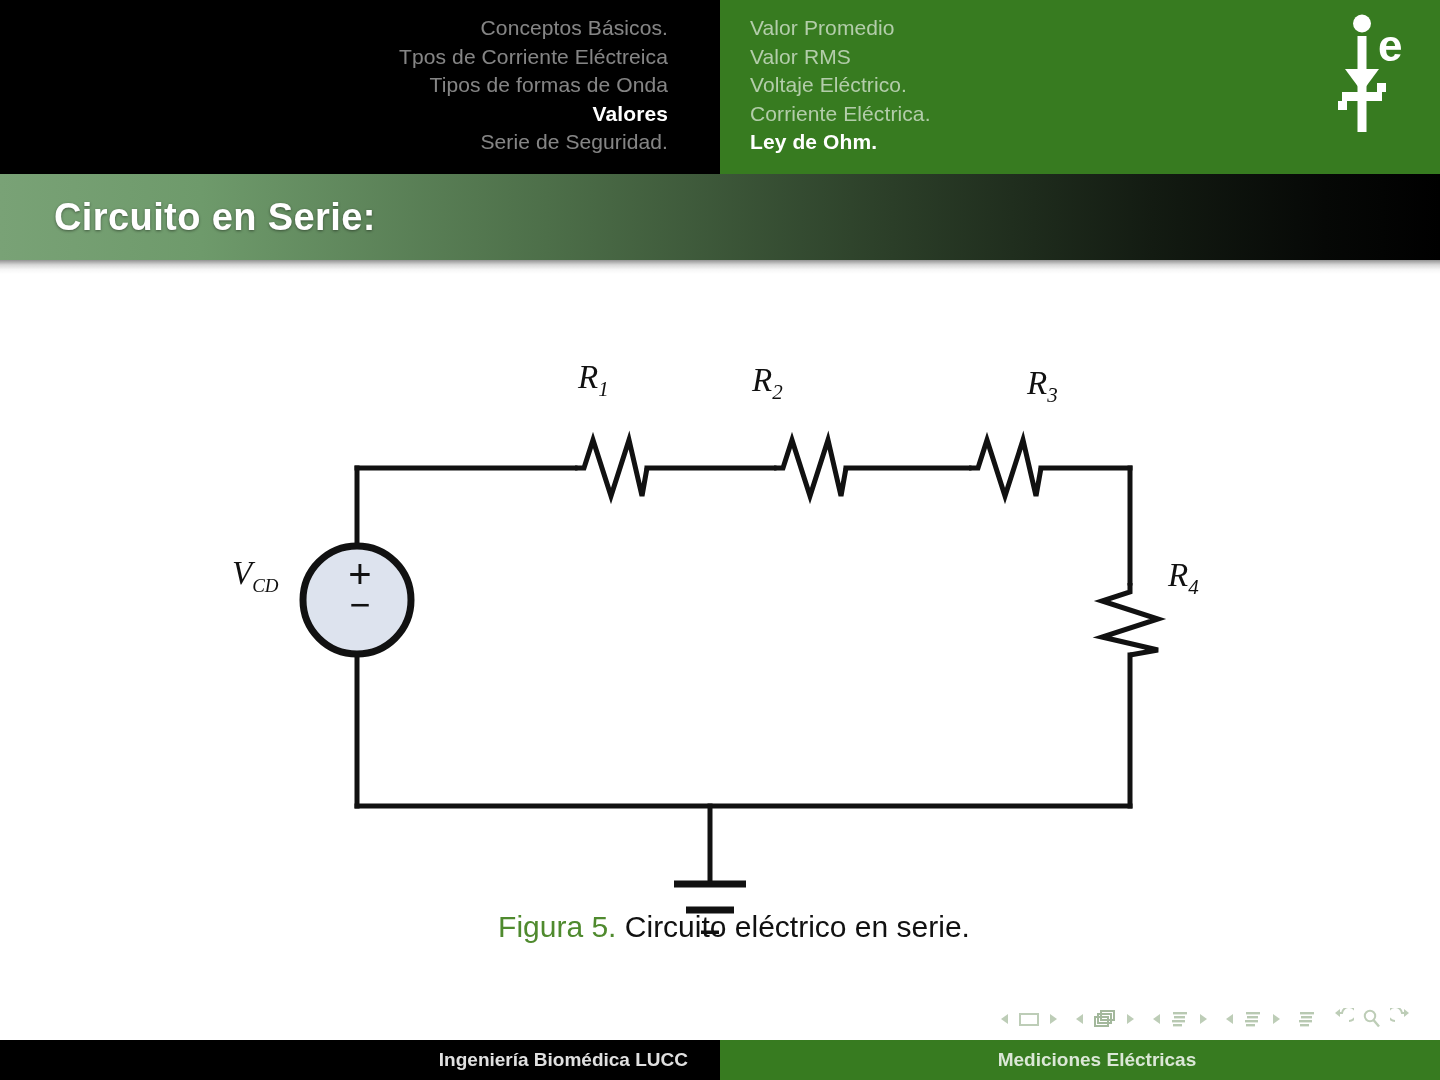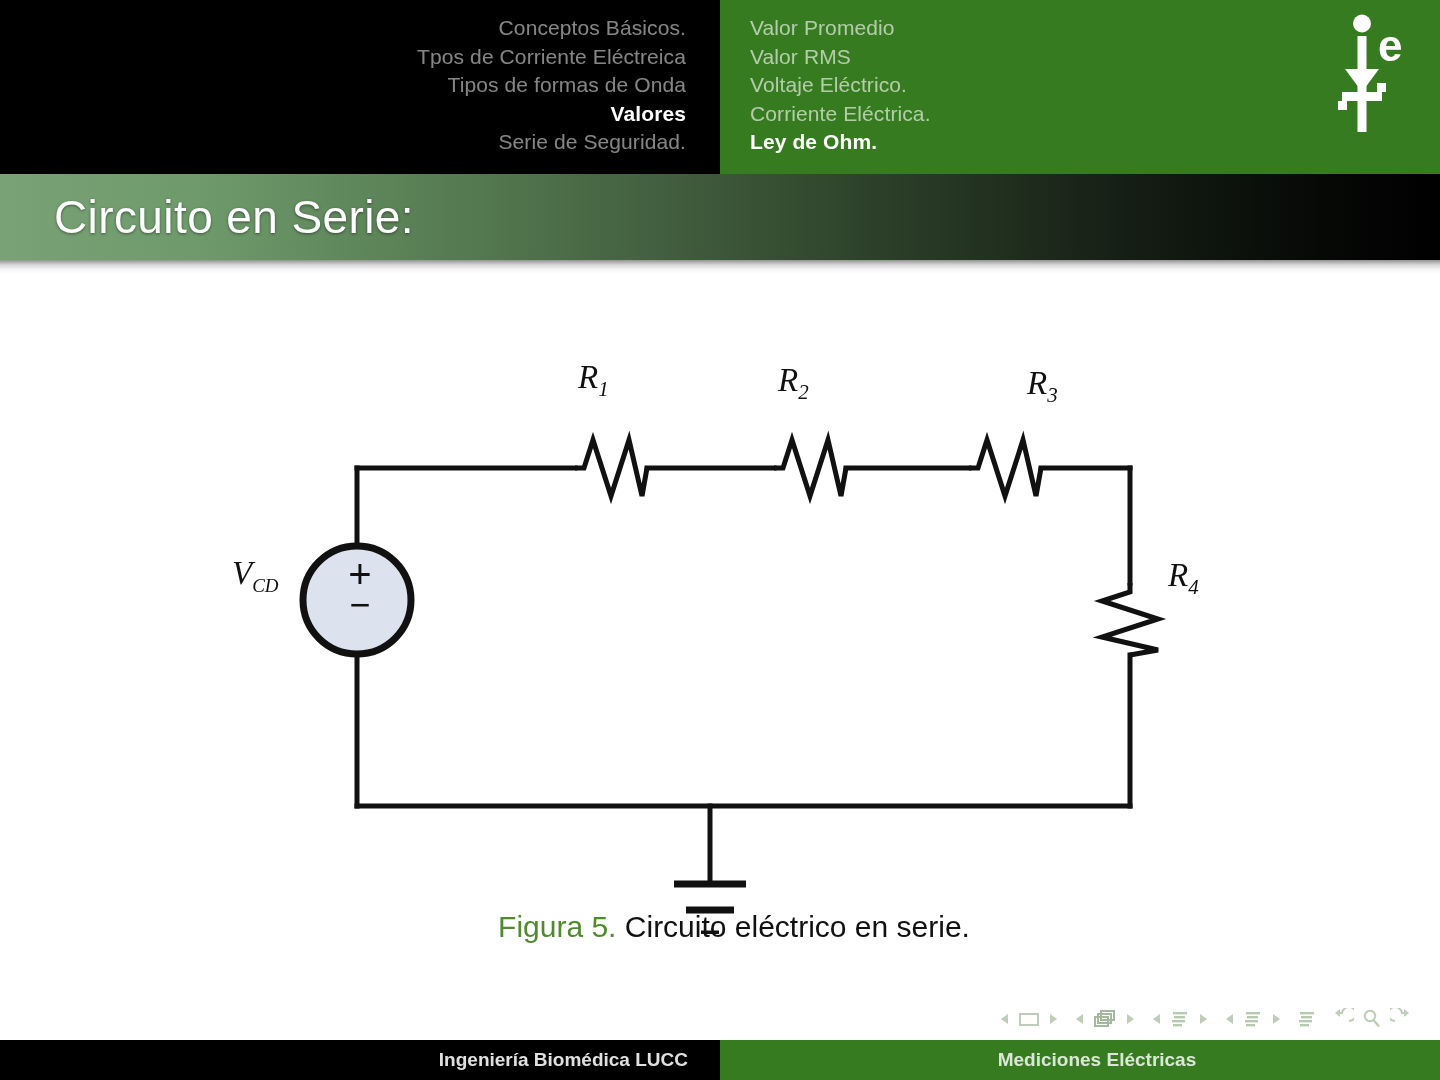--- a/index.html
+++ b/index.html
@@ -29,21 +29,21 @@
     box-sizing: border-box;
     display: flex;
     flex-direction: column;
     justify-content: flex-start;
     padding-top: 14px;
   }
   .nav-col-left {
     width: 720px;
     background: #000000;
     align-items: flex-end;
-    padding-right: 34px;
+    padding-right: 52px;
   }
   .nav-col-right {
     width: 720px;
     background: #377B20;
     align-items: flex-start;
     padding-left: 30px;
     position: relative;
   }
   .nav-item {
     font-size: 21px;
@@ -73,22 +73,22 @@
     position: absolute;
     left: 0; top: 174px;
     width: 1440px;
     height: 86px;
     background: linear-gradient(to right, #79a276 0%, #6e9a6b 14%, #4d6f49 38%, #2b3e28 62%, #131b12 80%, #060806 92%, #000000 100%);
     display: flex;
     align-items: center;
   }
   .titlebar-text {
     color: #ffffff;
-    font-size: 46px;
-    font-weight: normal;
+    font-size: 38px;
+    font-weight: bold;
     letter-spacing: 0.4px;
     padding-left: 54px;
     text-shadow: 0 1px 3px rgba(0,0,0,0.45);
   }
   .titlebar-shadow {
     position: absolute;
     left: 0; top: 260px;
     width: 1440px;
     height: 14px;
     background: linear-gradient(to bottom, rgba(80,80,80,0.62) 0%, rgba(140,140,140,0.34) 35%, rgba(190,190,190,0.14) 68%, rgba(255,255,255,0) 100%);
@@ -273,21 +273,21 @@
         <path d="M494,570 L566,570" stroke-width="7"></path>
         <path d="M506,596 L554,596" stroke-width="7"></path>
         <path d="M521,620 L539,620" stroke-width="7"></path>
       </g>
     </svg>
 
     <div style="position:absolute;left:578px;top:85px;font-family:'Liberation Serif',serif;font-style:italic;font-size:33px;color:#111;">
       <span>R</span><sub style="font-size:21px;font-style:italic;">1</sub>
     </div>
 
-    <div style="position:absolute;left:778px;top:88px;font-family:'Liberation Serif',serif;font-style:italic;font-size:33px;color:#111;">
+    <div style="position:absolute;left:752px;top:88px;font-family:'Liberation Serif',serif;font-style:italic;font-size:33px;color:#111;">
       <span>R</span><sub style="font-size:21px;font-style:italic;">2</sub>
     </div>
 
     <div style="position:absolute;left:1027px;top:91px;font-family:'Liberation Serif',serif;font-style:italic;font-size:33px;color:#111;">
       <span>R</span><sub style="font-size:21px;font-style:italic;">3</sub>
     </div>
 
     <div style="position:absolute;left:1168px;top:283px;font-family:'Liberation Serif',serif;font-style:italic;font-size:33px;color:#111;">
       <span>R</span><sub style="font-size:21px;font-style:italic;">4</sub>
     </div>

